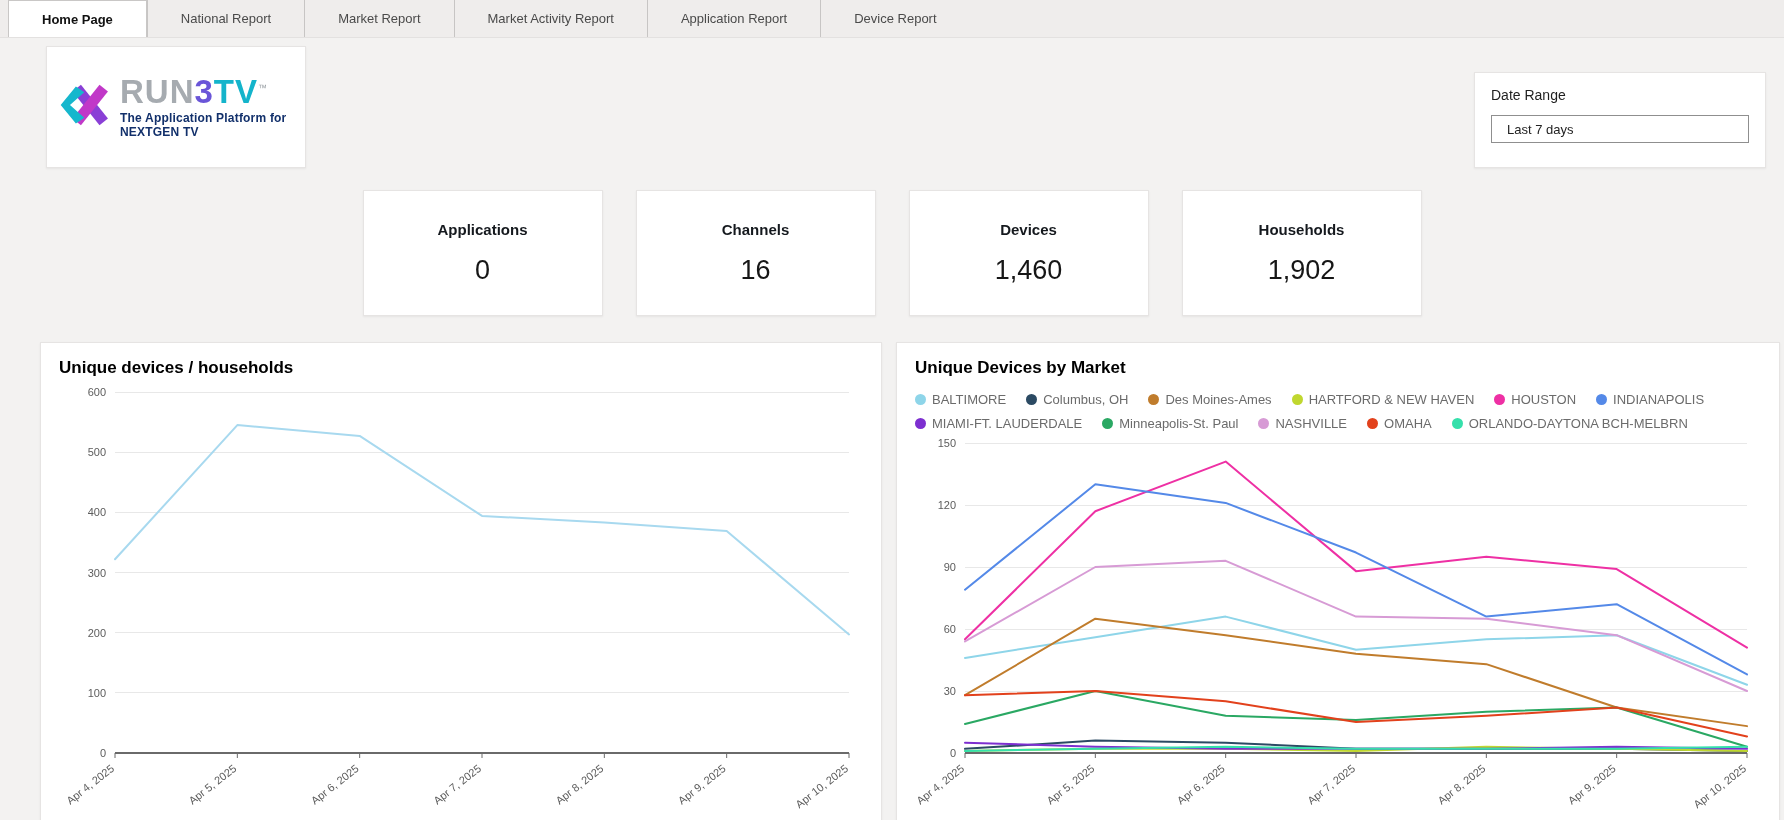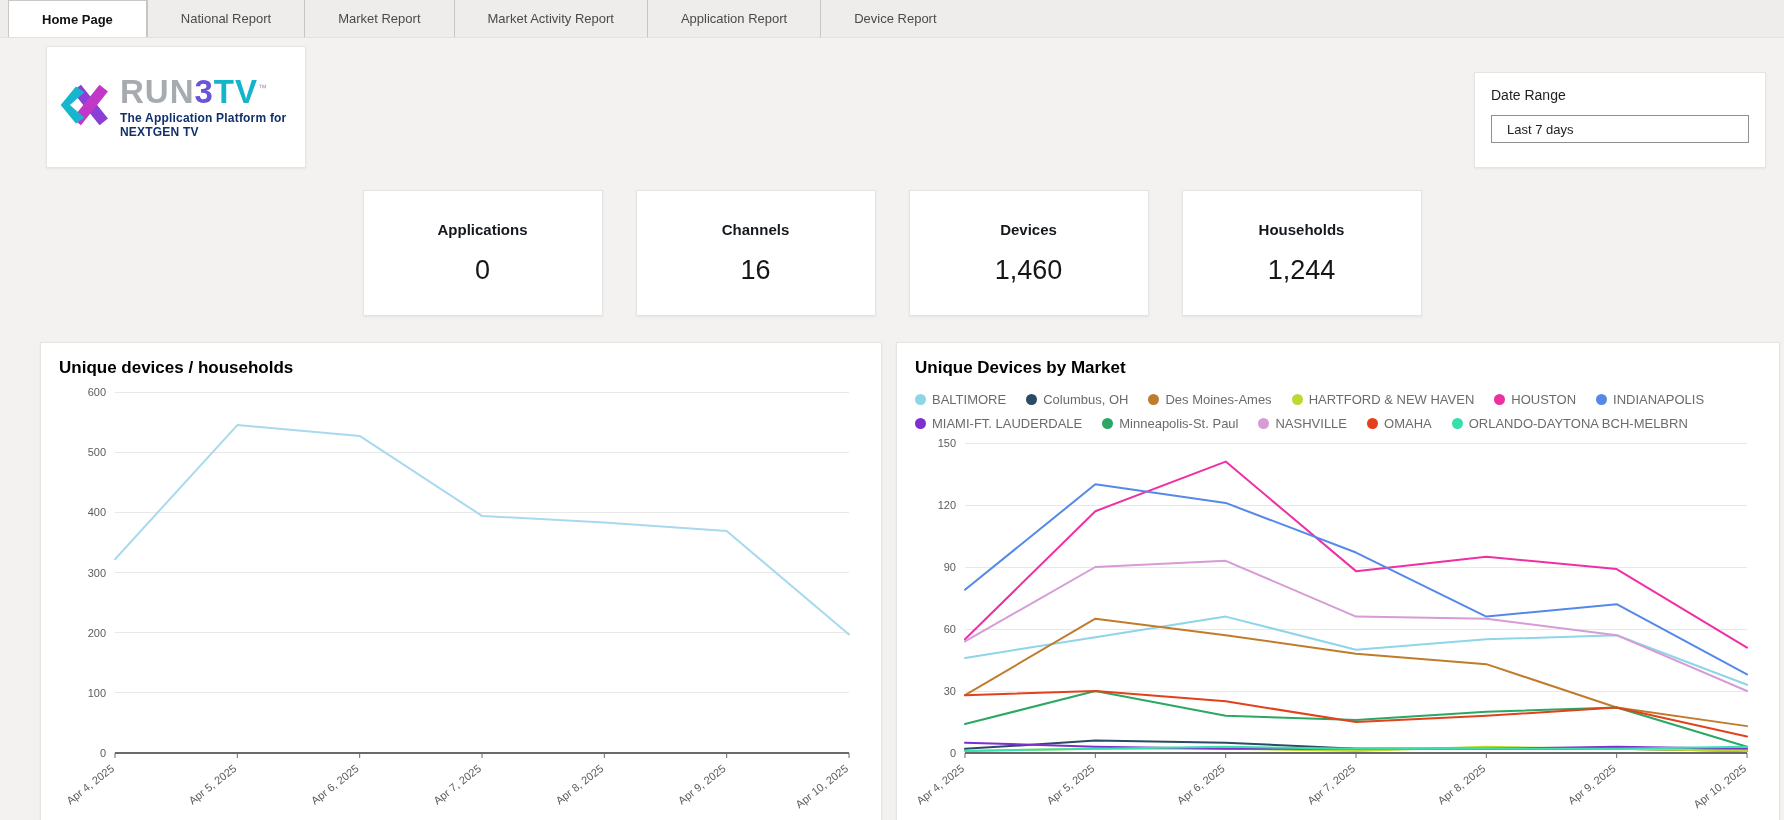--- a/index.html
+++ b/index.html
@@ -124,21 +124,21 @@
   <div class="kpi-card">
     <div class="kpi-title">Channels</div>
     <div class="kpi-value">16</div>
   </div>
   <div class="kpi-card">
     <div class="kpi-title">Devices</div>
     <div class="kpi-value">1,460</div>
   </div>
   <div class="kpi-card">
     <div class="kpi-title">Households</div>
-    <div class="kpi-value">1,244</div>
+    <div class="kpi-value">1,902</div>
   </div>
 </div>
 
 <div class="charts-row">
   <div class="panel panel-left">
     <div class="panel-title">Unique devices / households</div>
     <svg class="chart-svg" viewBox="0 0 808 435">
         <text x="49" y="375" text-anchor="end">0</text>
         <line x1="58" x2="792" y1="310.83333333333337" y2="310.83333333333337" stroke="#e8e8e8" stroke-width="1" shape-rendering="crispEdges"></line>
         <text x="49" y="314.83333333333337" text-anchor="end">100</text>

